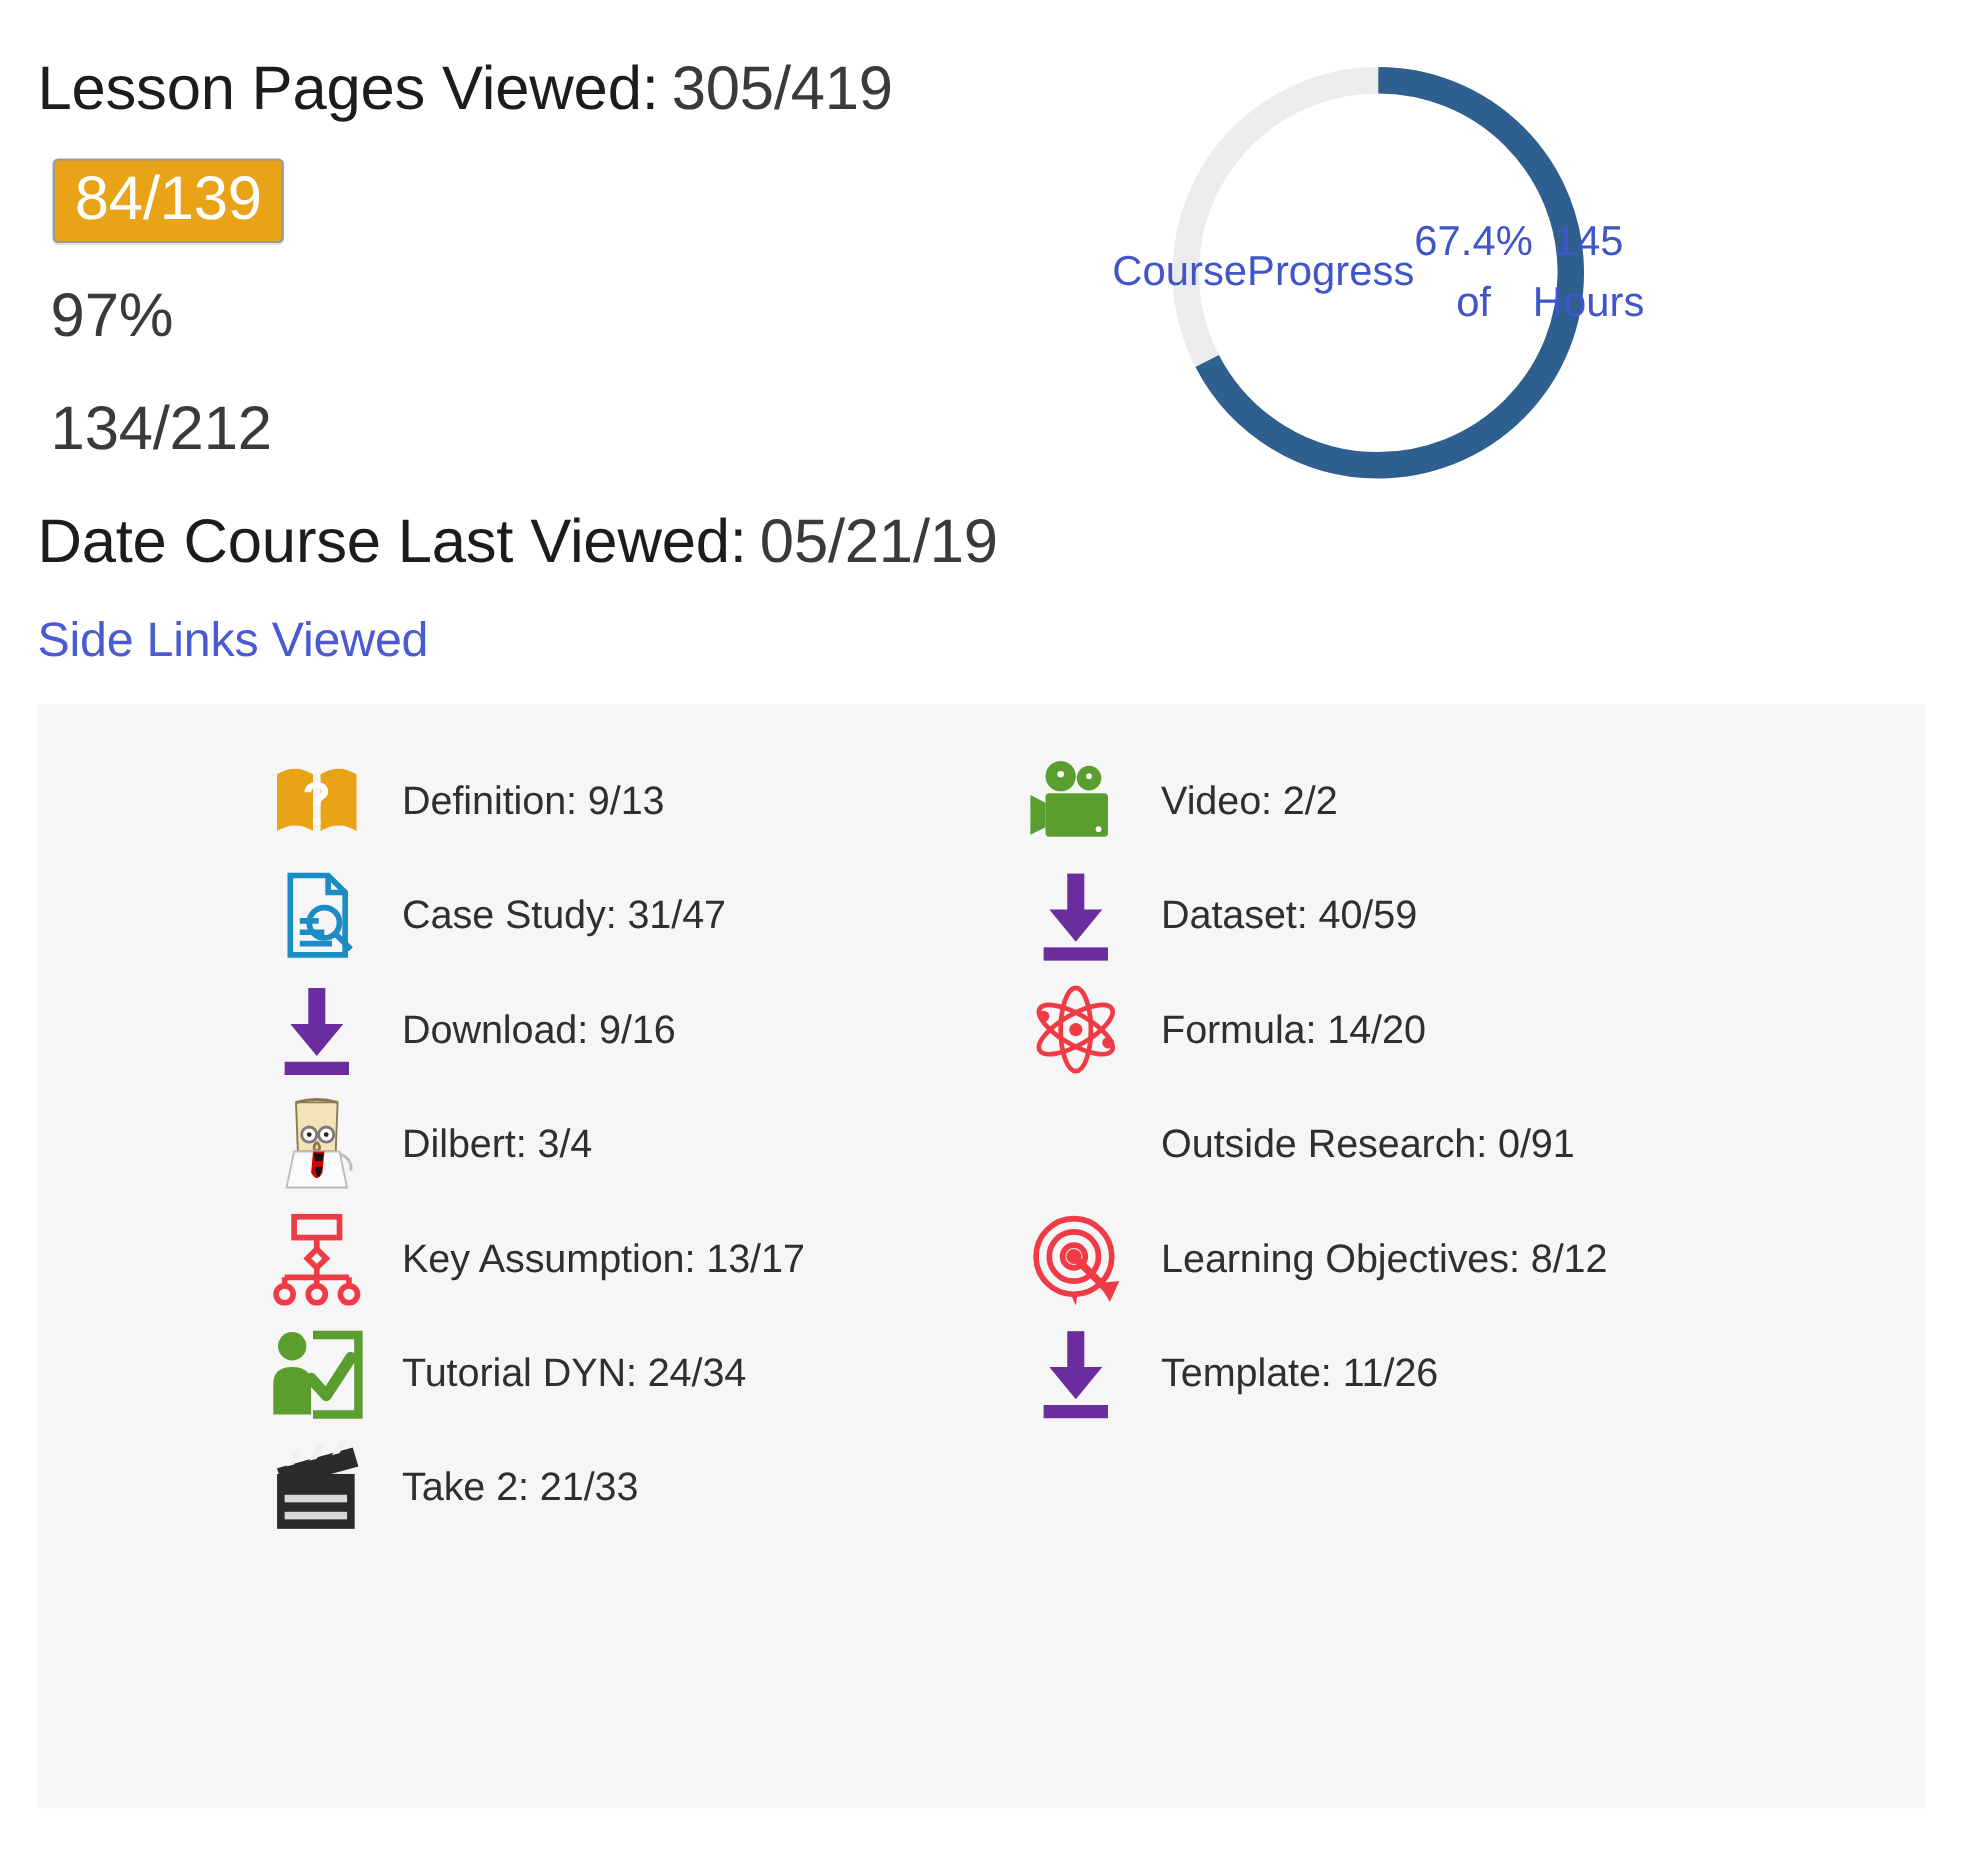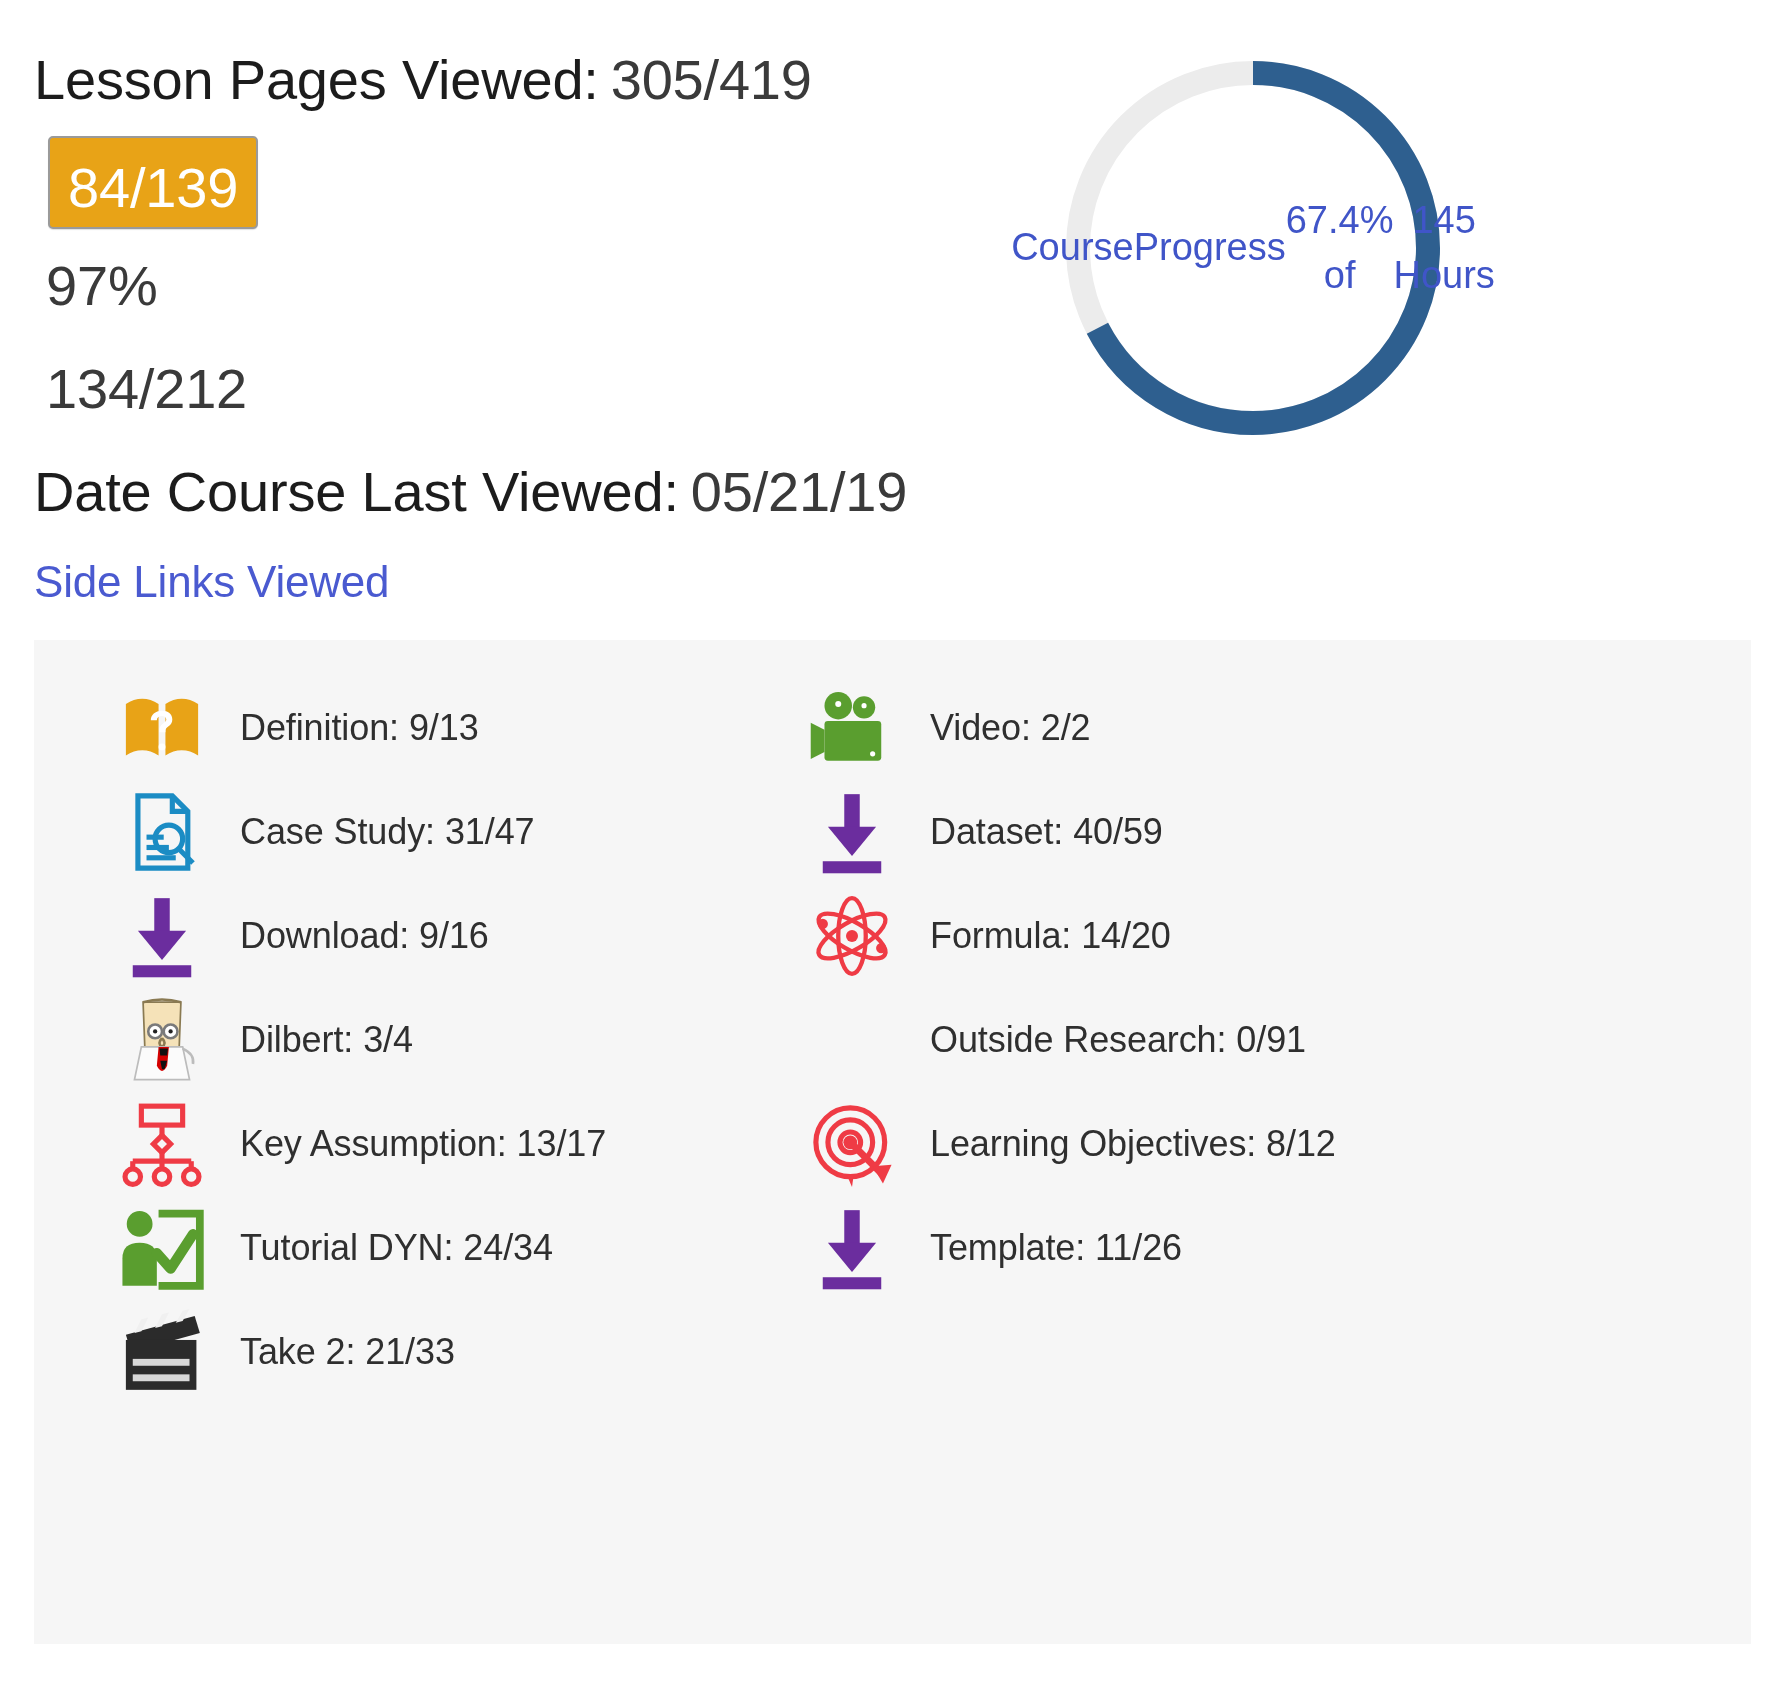--- a/index.html
+++ b/index.html
@@ -44,21 +44,21 @@
   .stat-value {
     color: #3a3a3a;
     margin-left: 12px;
     letter-spacing: -0.2px;
   }
   .stat-value.badge {
     background: #e8a317;
     border: 2px solid #9a9a9a;
     border-radius: 5px;
     color: #ffffff;
-    padding: 22px 18px 11px 18px;
+    padding: 6px 18px 11px 18px;
     margin-left: 14px;
     line-height: 1;
     box-shadow: 0 1px 1px rgba(0,0,0,0.12);
   }
 
   
   #donut-wrap {
     position: absolute;
     left: 1053px;
     top: 48px;
@@ -104,20 +104,21 @@
     box-sizing: border-box;
   }
 
   #side-links-grid {
     position: absolute;
     left: 0; top: 0;
     width: 100%;
     padding: 36px 0 0 0;
     box-sizing: border-box;
     display: flex;
+    justify-content: center;
   }
   .links-col {
     display: flex;
     flex-direction: column;
   }
   .links-col.col-left  { margin-left: 76px;  width: 690px; }
   .links-col.col-right { margin-left: 0px;   width: 700px; }
 
   .link-item {
     height: 104px;

